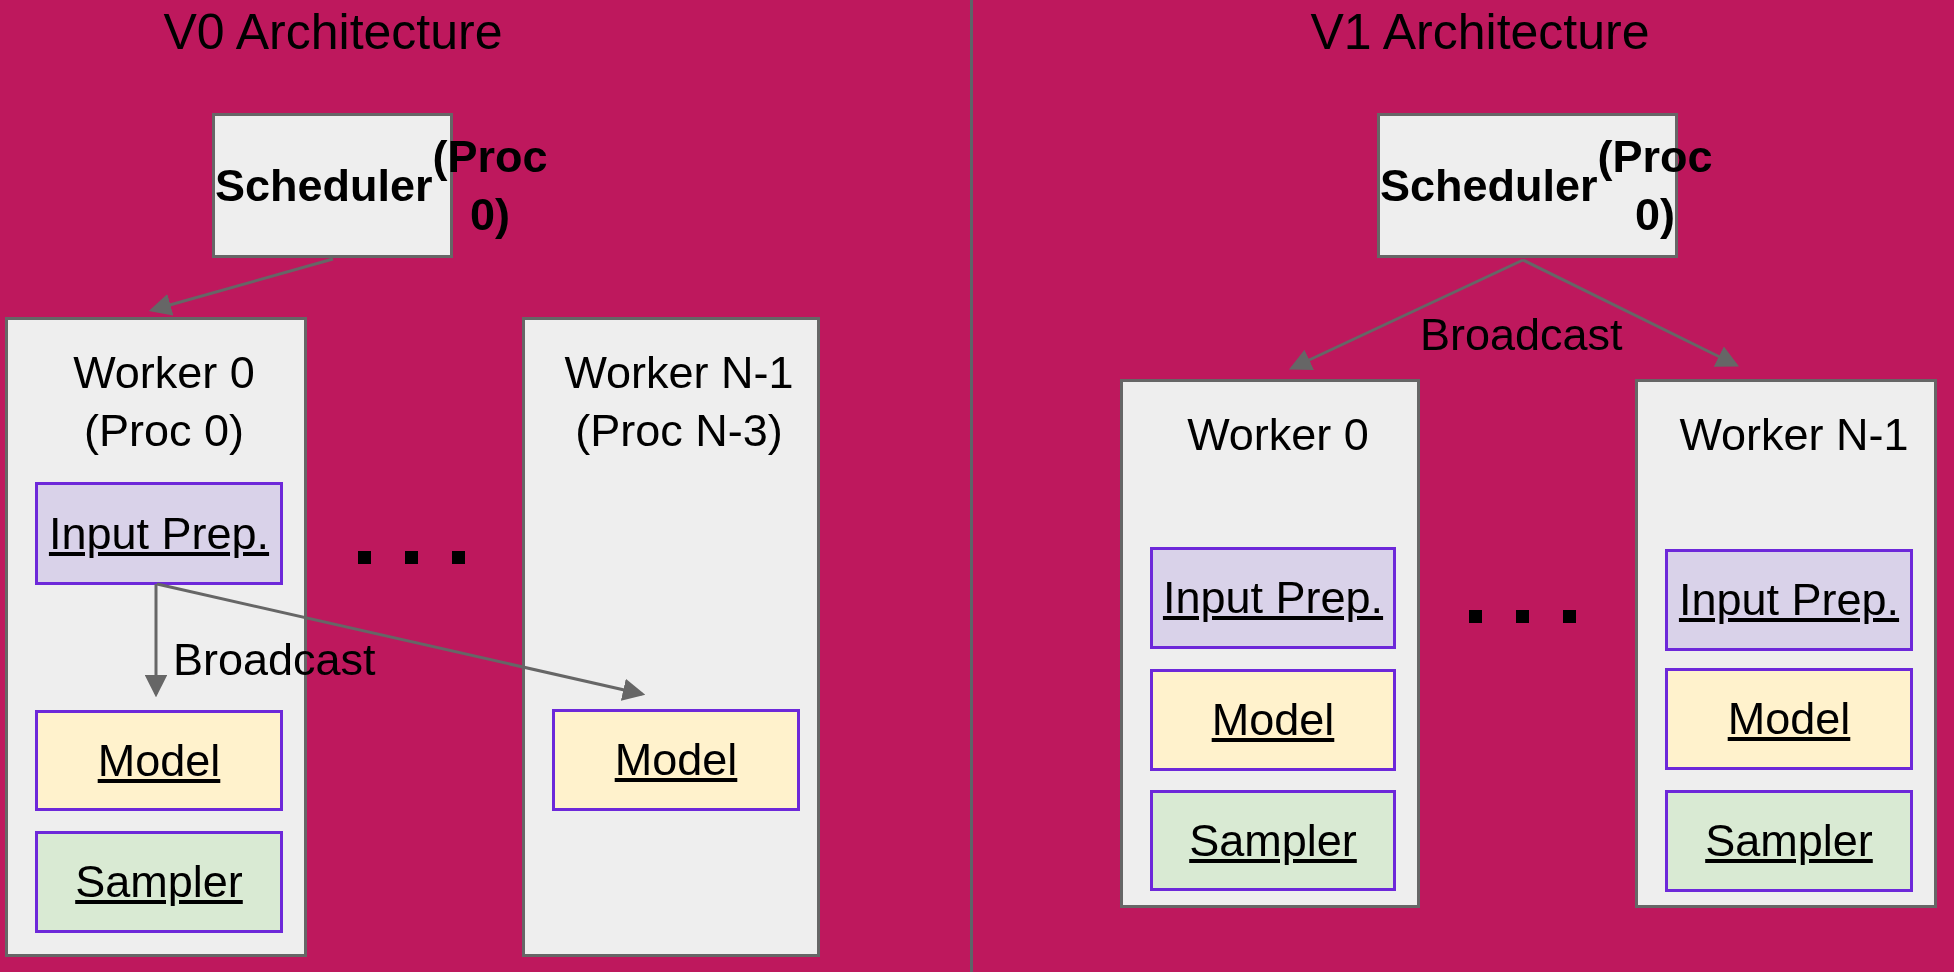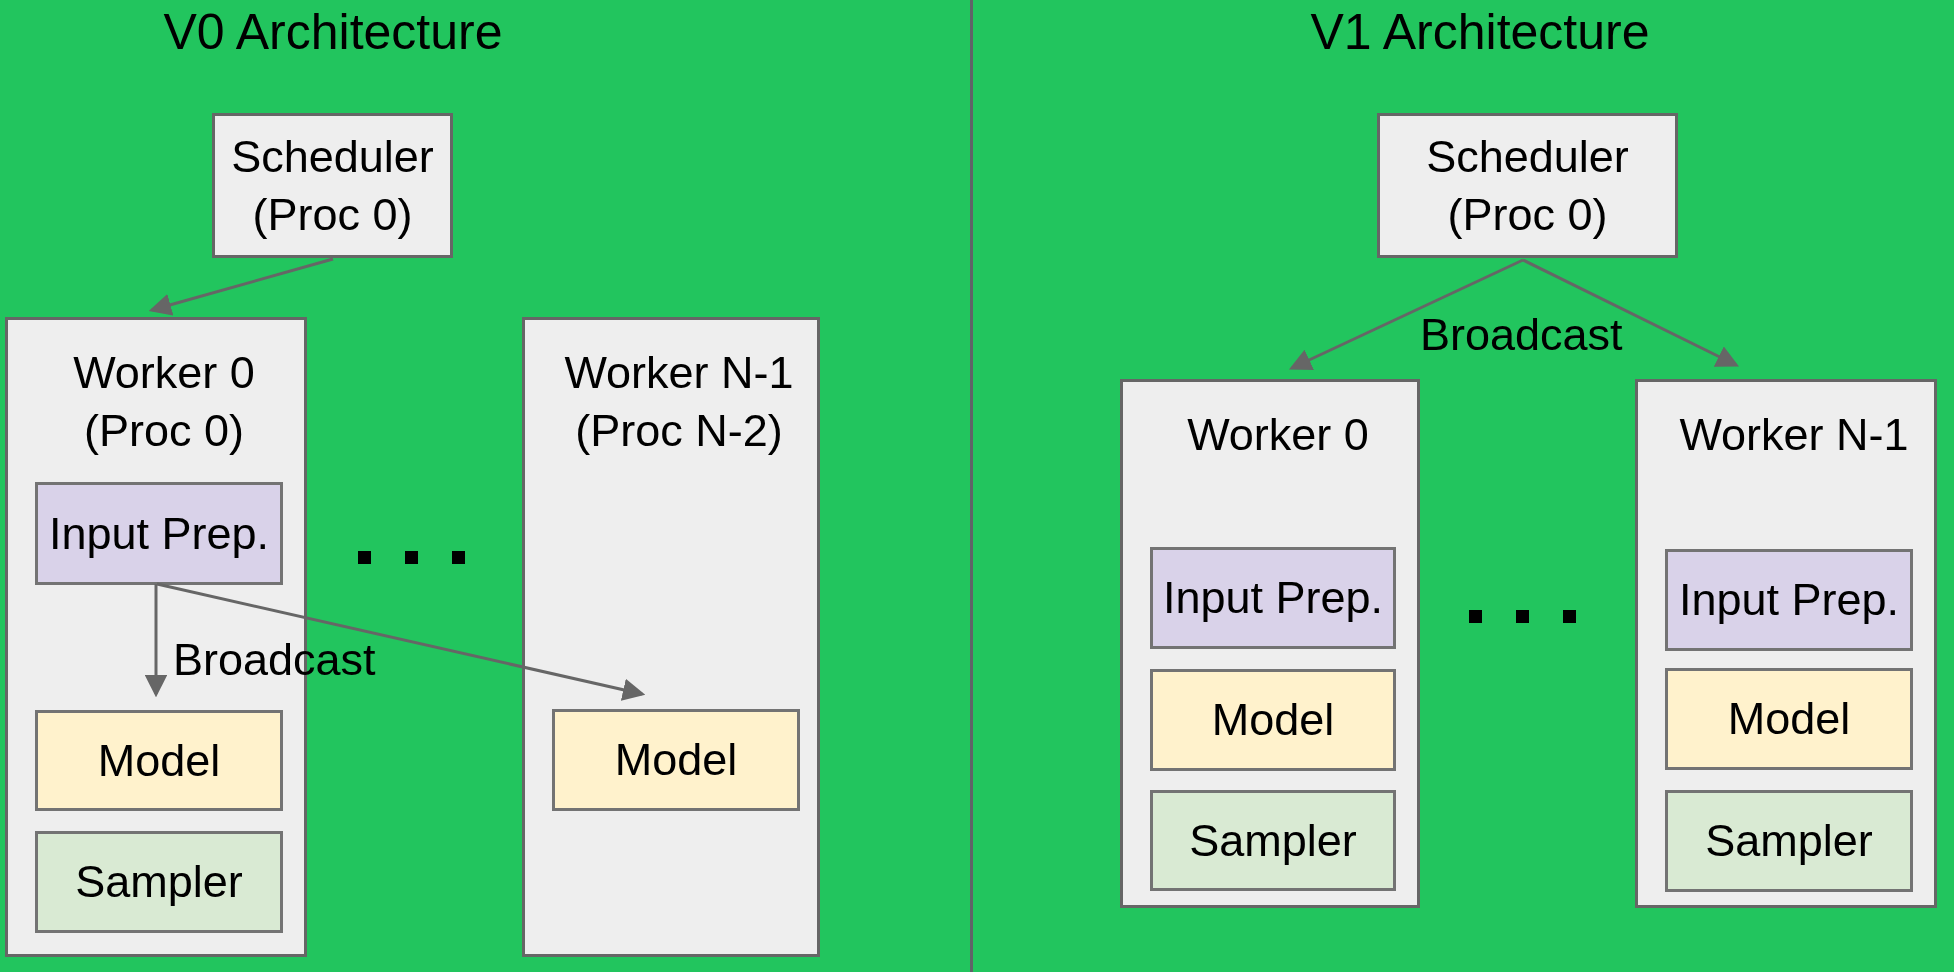--- a/index.html
+++ b/index.html
@@ -1,41 +1,41 @@
 <!DOCTYPE html>
 <html><head>
 <meta charset="utf-8">
 <style>
   html,body{margin:0;padding:0;background:#ffffff;}
   *{box-sizing:border-box;}
   .canvas{
-    position:relative;width:1954px;height:972px;background:#22c55e;
+    position:relative;width:1954px;height:972px;background:#be185d;
     font-family:"Liberation Sans",sans-serif;color:#000000;overflow:hidden;
   }
   .layer{position:absolute;left:0;top:0;width:100%;height:100%;}
   .boxes{z-index:1;}
   .overlay{z-index:2;pointer-events:none;}
   .float{z-index:3;pointer-events:none;}
   .divider{position:absolute;top:0;width:3px;height:972px;background:#5f6368;z-index:0;}
   .title{
     position:absolute;transform:translateX(-50%);font-size:50px;line-height:56px;
     white-space:nowrap;color:#000;
   }
   .node{
     position:absolute;background:#eeeeee;border:3px solid #666666;
   }
-  .sched{display:flex;flex-direction:column;justify-content:center;align-items:center;
-    font-size:45px;line-height:58px;text-align:center;}
+  .sched{display:flex;flex-direction:row;align-items:center;
+    font-size:45px;line-height:58px;text-align:center;font-weight:bold;}
   .worker-label{
     position:absolute;left:0;top:0;width:100%;text-align:center;
     font-size:45px;line-height:58px;padding-top:24px;white-space:nowrap;padding-left:16px;
   }
   .comp{
-    position:absolute;border:3px solid #737373;display:flex;align-items:center;
-    justify-content:center;font-size:45px;white-space:nowrap;
+    position:absolute;border:3px solid #6d28d9;display:flex;align-items:center;
+    justify-content:center;font-size:45px;white-space:nowrap;text-decoration:underline;
   }
   .comp.input-prep{background:#d9d2e9;}
   .comp.model{background:#fff2cc;}
   .comp.sampler{background:#d9ead3;}
   .broadcast{
     position:absolute;width:200px;text-align:center;font-size:45px;line-height:45px;
     white-space:nowrap;color:#000;margin-top:12px;
   }
   .dots{position:absolute;display:flex;gap:34px;}
   .dots .dot{width:13px;height:13px;background:#000000;}
@@ -62,21 +62,21 @@
         <div>(Proc 0)</div>
       </div>
       <div class="comp input-prep" style="left:27px;top:162px;width:248px;height:103px;">Input Prep.</div>
       <div class="comp model" style="left:27px;top:390px;width:248px;height:101px;">Model</div>
       <div class="comp sampler" style="left:27px;top:511px;width:248px;height:102px;">Sampler</div>
     </div>
 
     <div class="node" style="left:522px;top:317px;width:298px;height:640px;">
       <div class="worker-label">
         <div>Worker N-1</div>
-        <div>(Proc N-2)</div>
+        <div>(Proc N-3)</div>
       </div>
       <div class="comp model" style="left:27px;top:389px;width:248px;height:102px;">Model</div>
     </div>
 
     <div class="dots" style="left:358px;top:551px;">
       <div class="dot"></div>
       <div class="dot"></div>
       <div class="dot"></div>
     </div>
 

